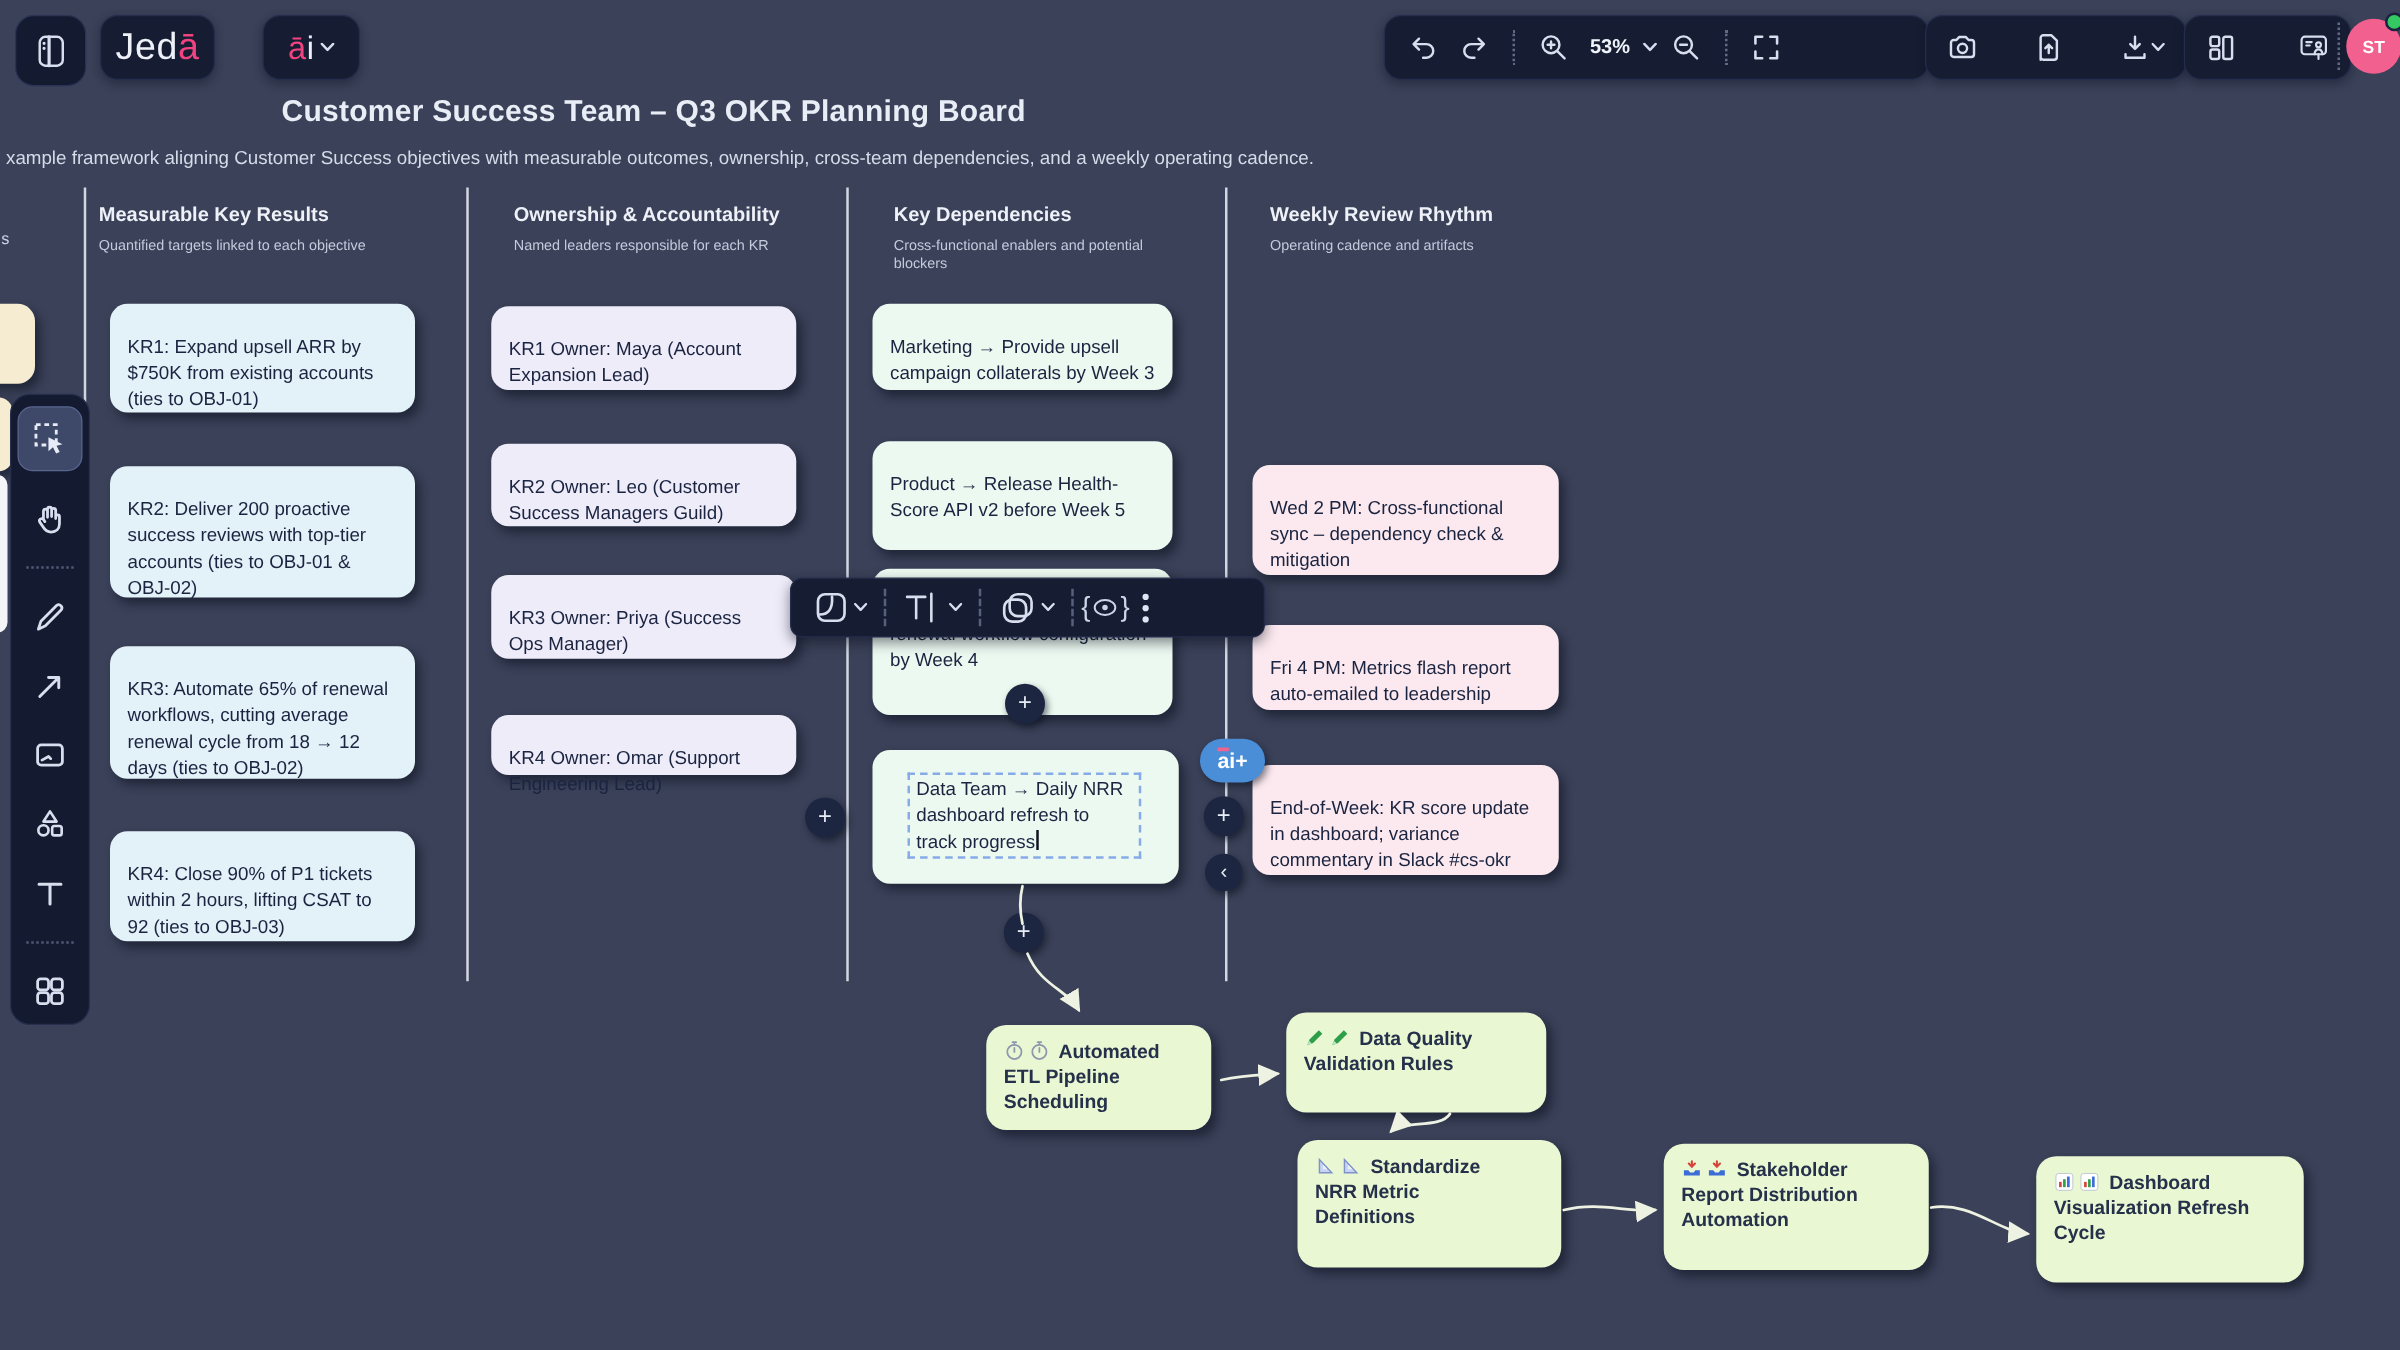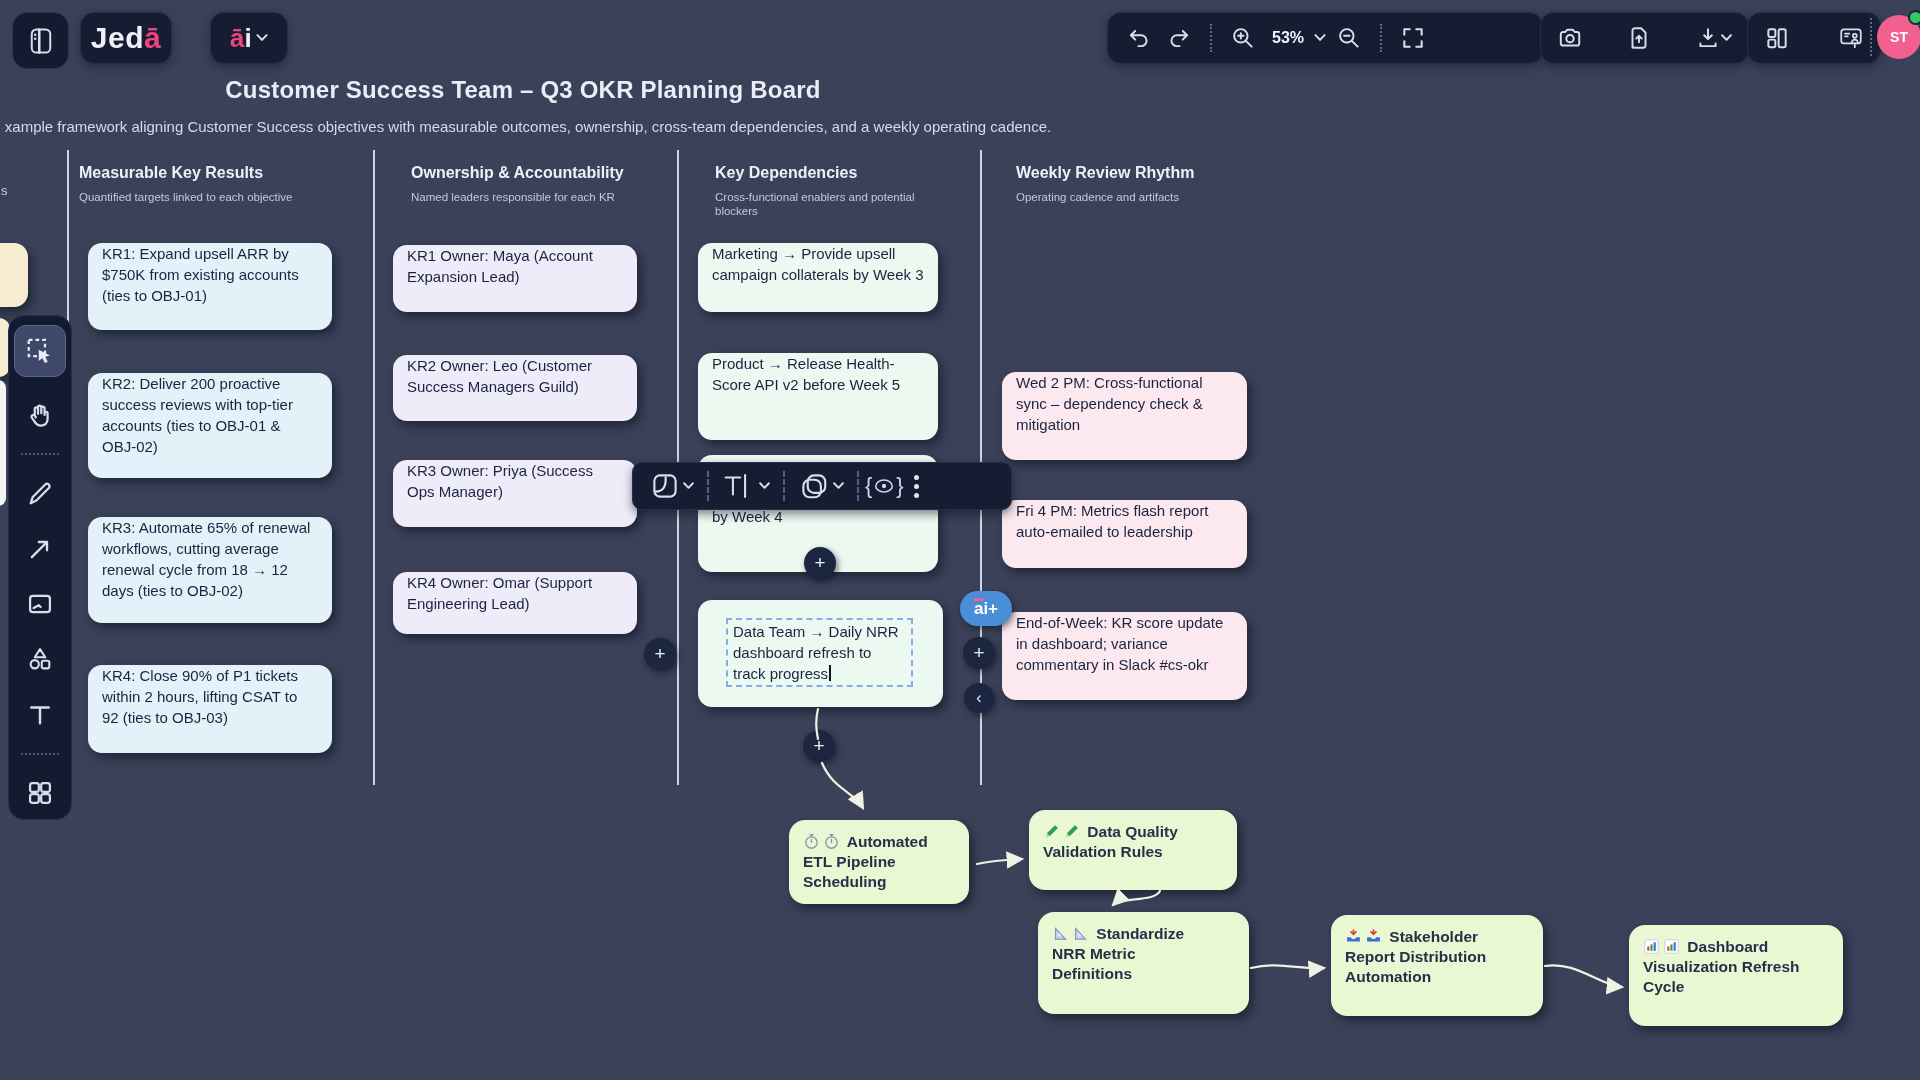--- a/index.html
+++ b/index.html
@@ -8,21 +8,21 @@
   svg{display:block}
   .stroked{fill:none;stroke:#d8deee;stroke-width:1.7;stroke-linecap:round;stroke-linejoin:round}
 
   
   .pill{position:absolute;top:12px;height:50px;background:#161d33;border:1px solid #242d4c;
         border-radius:14px;display:flex;align-items:center;box-shadow:0 3px 8px rgba(8,12,26,.35);}
   .sqbtn{position:absolute;top:12px;width:55px;height:55px;background:#141b31;border:1px solid #2a3354;
          border-radius:15px;display:flex;align-items:center;justify-content:center;}
   .tbi{display:flex;align-items:center;justify-content:center;width:34px;height:34px;cursor:pointer}
   .vdot{width:0;height:28px;border-left:2px dotted rgba(190,200,230,.45);margin:0 8px}
-  .logo{font-size:30px;font-weight:700;color:#eef1f8;letter-spacing:.5px}
+  .logo{font-size:30px;font-weight:400;color:#eef1f8;letter-spacing:.5px}
   .pink{color:#f0437f}
   .zoomtxt{font-size:16px;font-weight:700;color:#f0f3fa;margin:0 4px 0 6px}
   .avatar{position:absolute;top:15px;left:1877px;width:44px;height:44px;border-radius:50%;
           background:#f2608f;color:#fff;font-weight:700;font-size:14px;display:flex;align-items:center;
           justify-content:center;}
   .avdot{position:absolute;top:10px;left:1908px;width:11px;height:11px;border-radius:50%;
          background:#35c963;border:2px solid #1b2340;}
 
   
   .btitle{position:absolute;top:76px;left:0;width:1046px;text-align:center;font-size:24px;
@@ -31,21 +31,21 @@
         color:#d5dbe9}
   .frag{position:absolute;top:183px;left:1px;font-size:13px;color:#ccd4e4}
 
   
   .divline{position:absolute;top:150px;height:635px;width:2px;background:rgba(237,241,250,.85)}
   .colhead{position:absolute;top:164px;color:#eef1f8;font-size:16px;font-weight:700}
   .colsub{position:absolute;top:190px;color:#c3cadc;font-size:11.5px;font-weight:400;line-height:14px}
 
   
   .card{position:absolute;border-radius:14px;box-shadow:4px 5px 8px rgba(10,14,28,.5);
-        padding:0 14px;font-size:15px;line-height:21px;box-sizing:border-box;cursor:pointer}
+        padding:24px 14px;font-size:15px;line-height:21px;box-sizing:border-box;cursor:pointer}
   .c-blue{background:#e3f1f8}.c-lav{background:#efecfa}.c-mint{background:#ecf9f1}.c-pink{background:#fce9ef}
   .cream{position:absolute;background:#f6ecd2;border-radius:14px;box-shadow:4px 5px 8px rgba(10,14,28,.5)}
   .selbox{position:absolute;left:28px;right:30px;top:18px;bottom:20px;border:2px dashed #86abe8;
           padding:1px 5px;box-sizing:border-box}
   .caret{display:inline-block;width:2px;height:16px;background:#10131f;vertical-align:-2px;margin-left:1px}
 
   
   .node{position:absolute;background:#e9f7d2;border-radius:16px;box-shadow:4px 5px 8px rgba(10,14,28,.5);
         padding:12px 12px 12px 14px;font-size:15.5px;line-height:20px;font-weight:600;color:#25304a;
         box-sizing:border-box;cursor:pointer}
@@ -109,21 +109,21 @@
   <div class="colsub" style="left:1016px">Operating cadence and artifacts</div>
 
   <div class="card c-blue" style="left:88px;top:243px;width:244px;height:87px"><span>KR1: Expand upsell ARR by $750K from existing accounts (ties to OBJ-01)</span></div>
   <div class="card c-blue" style="left:88px;top:373px;width:244px;height:105px"><span>KR2: Deliver 200 proactive success reviews with top-tier accounts (ties to OBJ-01 &amp; OBJ-02)</span></div>
   <div class="card c-blue" style="left:88px;top:517px;width:244px;height:106px"><span>KR3: Automate 65% of renewal workflows, cutting average renewal cycle from 18 → 12 days (ties to OBJ-02)</span></div>
   <div class="card c-blue" style="left:88px;top:665px;width:244px;height:88px"><span>KR4: Close 90% of P1 tickets within 2 hours, lifting CSAT to 92 (ties to OBJ-03)</span></div>
 
   <div class="card c-lav" style="left:393px;top:245px;width:244px;height:67px"><span>KR1 Owner: Maya (Account Expansion Lead)</span></div>
   <div class="card c-lav" style="left:393px;top:355px;width:244px;height:66px"><span>KR2 Owner: Leo (Customer Success Managers Guild)</span></div>
   <div class="card c-lav" style="left:393px;top:460px;width:244px;height:67px"><span>KR3 Owner: Priya (Success Ops Manager)</span></div>
-  <div class="card c-lav" style="left:393px;top:572px;width:244px;height:62px"><span>KR4 Owner: Omar (Support Engineering Lead)</span></div>
+  <div class="card c-lav" style="left:393px;top:572px;width:244px;height:48px"><span>KR4 Owner: Omar (Support Engineering Lead)</span></div>
 
   <div class="card c-mint" style="left:698px;top:243px;width:240px;height:69px"><span>Marketing → Provide upsell campaign collaterals by Week 3</span></div>
   <div class="card c-mint" style="left:698px;top:353px;width:240px;height:87px"><span>Product → Release Health-Score API v2 before Week 5</span></div>
   <div class="card c-mint" style="left:698px;top:455px;width:240px;height:117px;display:flex;align-items:center;padding-bottom:16px">
       <span>renewal workflow configuration by Week 4</span>
     </div>
   <div class="card c-mint" style="left:698px;top:600px;width:245px;height:107px">
     <div class="selbox">
       <span>Data Team → Daily NRR dashboard refresh to track progress</span><span class="caret"></span>
     </div>

